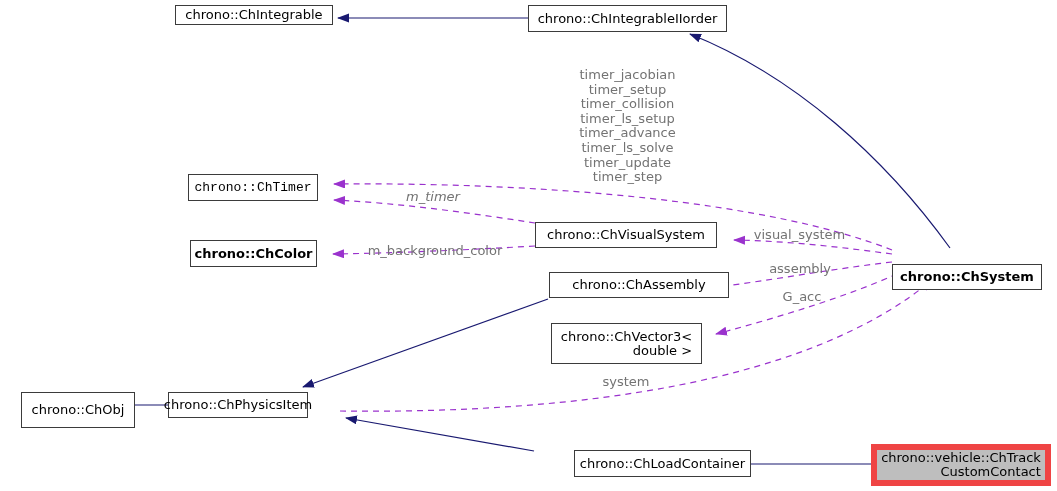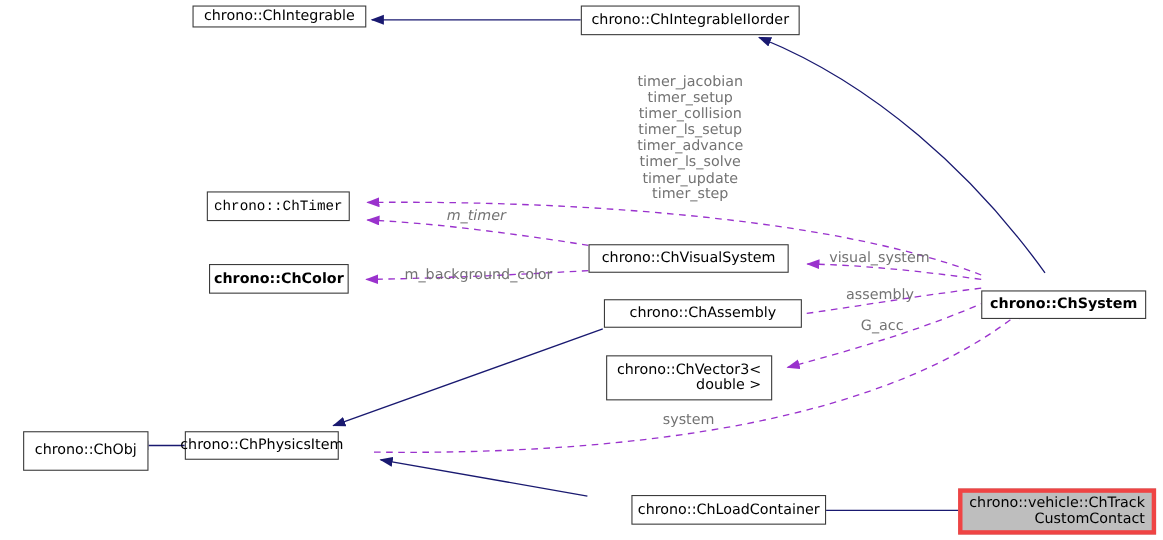--- a/index.html
+++ b/index.html
@@ -12,21 +12,21 @@
     position:absolute; box-sizing:border-box;
     background:var(--c-node-bg,#fff);
     border:1px solid var(--c-node-border,#3b3b3b);
     color:#000; font-size:13px; line-height:16px;
     display:flex; align-items:center; justify-content:center;
     text-align:center; white-space:pre-line;
   }
   .node.two-line { line-height:14px;text-align:right; }
   .node.highlight {
     background:var(--c-hl-bg,#bebebe);
-    border:4px solid #ef4444;
+    border:6px solid #ef4444;
   }
   .edge-label {
     position:absolute; color:#737373; font-size:13px; line-height:14.6px;
     text-align:center; white-space:pre-line;
   }
   svg.edges { position:absolute; left:0; top:0; }
   path.inherit { fill:none; stroke:var(--c-inherit,#191970); stroke-width:1.2px; }
   path.usage { fill:none; stroke:var(--c-usage,#9a32cd); stroke-width:1.2px; stroke-dasharray:6 5; }
   .mk-inherit { fill:var(--c-inherit,#191970); stroke:none; }
   .mk-usage { fill:var(--c-usage,#9a32cd); stroke:none; }

